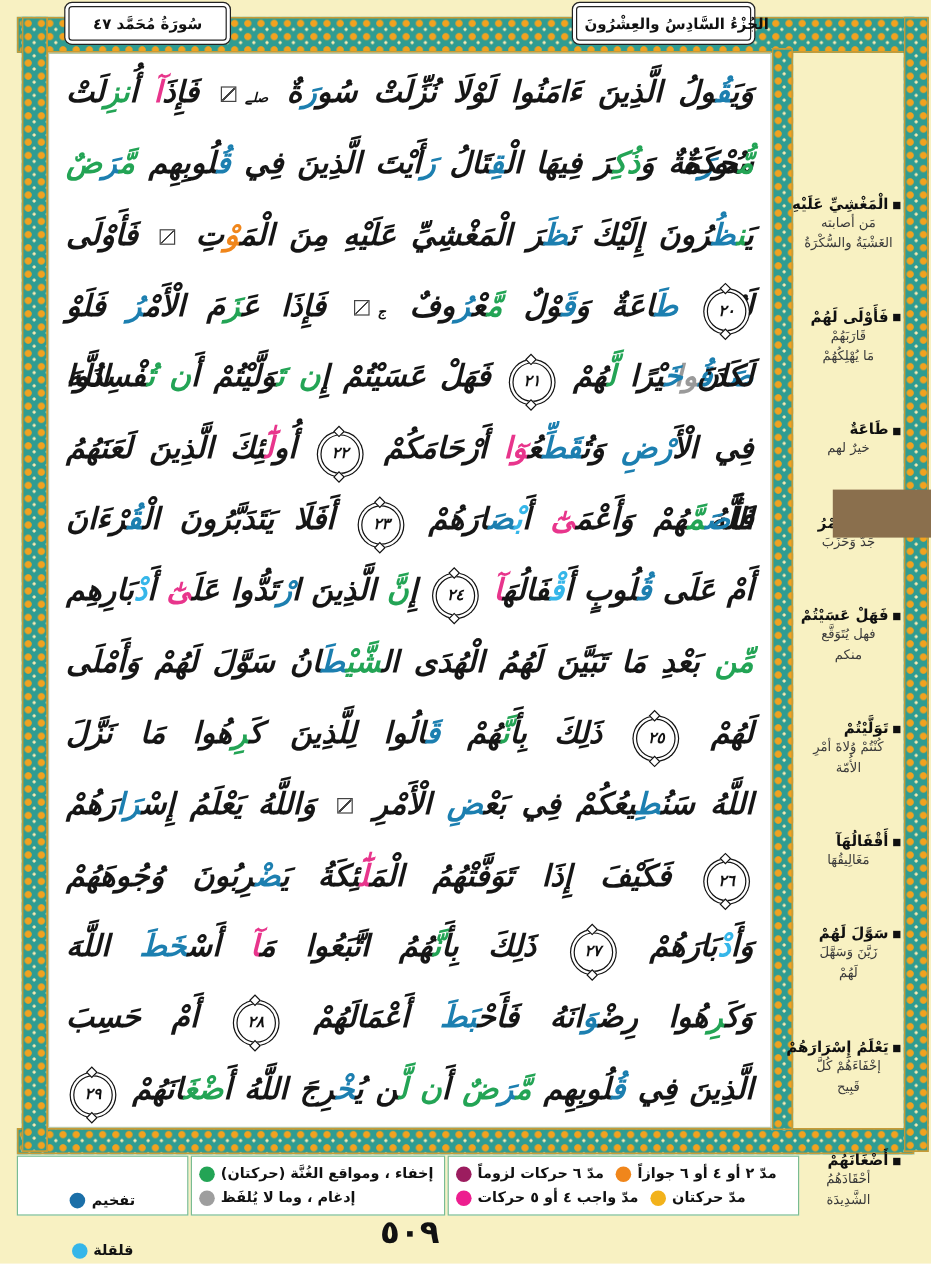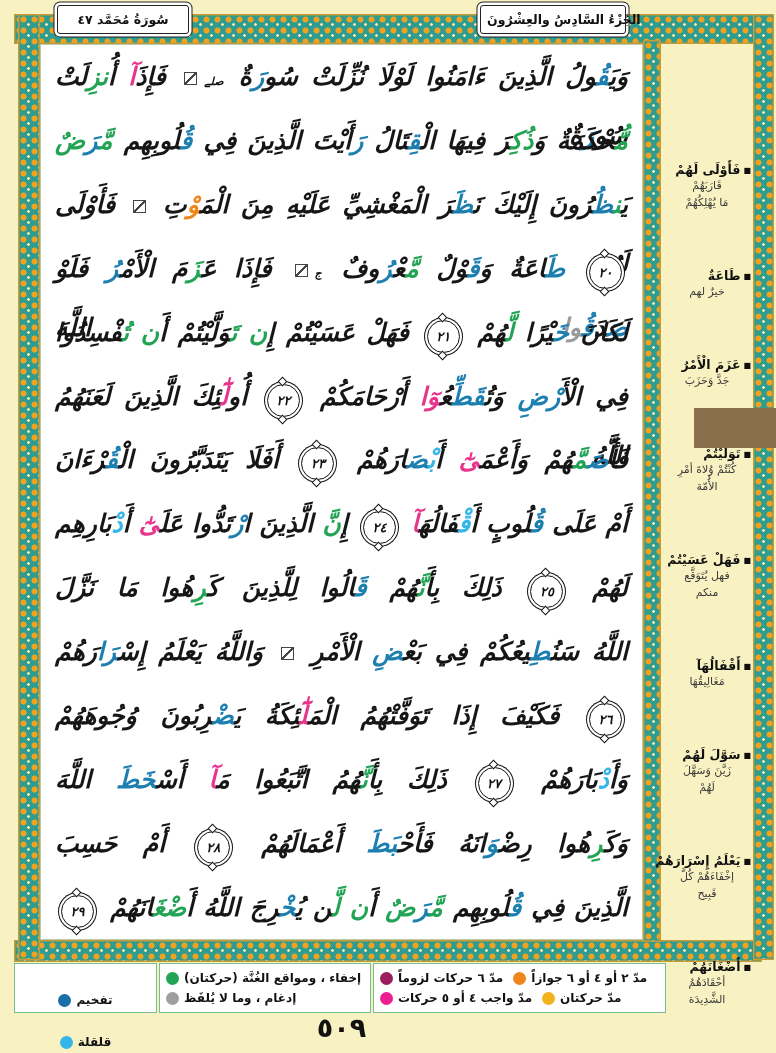--- a/index.html
+++ b/index.html
@@ -132,53 +132,59 @@
 
 <div class="text-area" id="text-area">
     <div class="qline"><span style="color: rgb(22, 22, 22);">وَيَ</span><span style="color: rgb(28, 127, 176);">قُ</span><span style="color: rgb(22, 22, 22);">ولُ الَّذِينَ ءَامَنُوا لَوْلَا نُزِّلَتْ سُو</span><span style="color: rgb(28, 127, 176);">رَ</span><span style="color: rgb(22, 22, 22);">ةٌ </span><span class="pause-mark">صلے</span><span class="ruku-mark"></span><span style="color: rgb(22, 22, 22);"> فَإِذَ</span><span style="color: rgb(232, 53, 140);">آ</span><span style="color: rgb(22, 22, 22);"> أُ</span><span style="color: rgb(35, 164, 85);">نزِ</span><span style="color: rgb(22, 22, 22);">لَتْ سُو</span><span style="color: rgb(28, 127, 176);">رَ</span><span style="color: rgb(22, 22, 22);">ةٌ</span></div>
     <div class="qline"><span style="color: rgb(35, 164, 85);">مُّ</span><span style="color: rgb(22, 22, 22);">حْكَمَةٌ وَ</span><span style="color: rgb(35, 164, 85);">ذُكِ</span><span style="color: rgb(22, 22, 22);">رَ فِيهَا الْ</span><span style="color: rgb(28, 127, 176);">قِ</span><span style="color: rgb(22, 22, 22);">تَالُ </span><span style="color: rgb(28, 127, 176);">رَ</span><span style="color: rgb(22, 22, 22);">أَيْتَ الَّذِينَ فِي </span><span style="color: rgb(28, 127, 176);">قُ</span><span style="color: rgb(22, 22, 22);">لُوبِهِم </span><span style="color: rgb(35, 164, 85);">مَّ</span><span style="color: rgb(28, 127, 176);">رَ</span><span style="color: rgb(35, 164, 85);">ضٌ</span></div>
     <div class="qline"><span style="color: rgb(22, 22, 22);">يَ</span><span style="color: rgb(35, 164, 85);">ن</span><span style="color: rgb(28, 127, 176);">ظُ</span><span style="color: rgb(22, 22, 22);">رُونَ إِلَيْكَ نَ</span><span style="color: rgb(28, 127, 176);">ظَ</span><span style="color: rgb(22, 22, 22);">رَ الْمَغْشِيِّ عَلَيْهِ مِنَ الْمَ</span><span style="color: rgb(240, 134, 27);">وْ</span><span style="color: rgb(22, 22, 22);">تِ </span><span class="ruku-mark"></span><span style="color: rgb(22, 22, 22);"> فَأَوْلَى لَهُمْ</span></div>
     <div class="qline"><span class="med">٢٠</span><span style="color: rgb(22, 22, 22);"> </span><span style="color: rgb(28, 127, 176);">طَ</span><span style="color: rgb(22, 22, 22);">اعَةٌ وَ</span><span style="color: rgb(28, 127, 176);">قَ</span><span style="color: rgb(22, 22, 22);">وْلٌ </span><span style="color: rgb(35, 164, 85);">مَّ</span><span style="color: rgb(22, 22, 22);">عْ</span><span style="color: rgb(28, 127, 176);">رُ</span><span style="color: rgb(22, 22, 22);">وفٌ </span><span class="pause-mark">ج</span><span class="ruku-mark"></span><span style="color: rgb(22, 22, 22);"> فَإِذَا عَ</span><span style="color: rgb(35, 164, 85);">زَ</span><span style="color: rgb(22, 22, 22);">مَ الْأَمْ</span><span style="color: rgb(28, 127, 176);">رُ</span><span style="color: rgb(22, 22, 22);"> فَلَوْ </span><span style="color: rgb(28, 127, 176);">صَ</span><span style="color: rgb(22, 22, 22);">دَ</span><span style="color: rgb(28, 127, 176);">قُ</span><span style="color: rgb(154, 154, 154);">وا</span><span style="color: rgb(22, 22, 22);"> اللَّهَ</span></div>
     <div class="qline"><span style="color: rgb(22, 22, 22);">لَكَانَ </span><span style="color: rgb(28, 127, 176);">خَ</span><span style="color: rgb(22, 22, 22);">يْرًا </span><span style="color: rgb(35, 164, 85);">لَّ</span><span style="color: rgb(22, 22, 22);">هُمْ </span><span class="med">٢١</span><span style="color: rgb(22, 22, 22);"> فَهَلْ عَسَيْتُمْ إِ</span><span style="color: rgb(35, 164, 85);">ن تَ</span><span style="color: rgb(22, 22, 22);">وَلَّيْتُمْ أَ</span><span style="color: rgb(35, 164, 85);">ن تُ</span><span style="color: rgb(22, 22, 22);">فْسِدُوا</span></div>
     <div class="qline"><span style="color: rgb(22, 22, 22);">فِي الْأَ</span><span style="color: rgb(28, 127, 176);">رْضِ</span><span style="color: rgb(22, 22, 22);"> وَتُ</span><span style="color: rgb(28, 127, 176);">قَطِّ</span><span style="color: rgb(22, 22, 22);">عُ</span><span style="color: rgb(232, 53, 140);">وٓا</span><span style="color: rgb(22, 22, 22);"> أَرْحَامَكُمْ </span><span class="med">٢٢</span><span style="color: rgb(22, 22, 22);"> أُو</span><span style="color: rgb(232, 53, 140);">لَٰٓ</span><span style="color: rgb(22, 22, 22);">ئِكَ الَّذِينَ لَعَنَهُمُ اللَّهُ</span></div>
     <div class="qline"><span style="color: rgb(22, 22, 22);">فَأَ</span><span style="color: rgb(28, 127, 176);">صَ</span><span style="color: rgb(35, 164, 85);">مَّ</span><span style="color: rgb(22, 22, 22);">هُمْ وَأَعْمَ</span><span style="color: rgb(232, 53, 140);">ىٰٓ</span><span style="color: rgb(22, 22, 22);"> أَ</span><span style="color: rgb(53, 182, 233);">بْ</span><span style="color: rgb(28, 127, 176);">صَ</span><span style="color: rgb(22, 22, 22);">ارَهُمْ </span><span class="med">٢٣</span><span style="color: rgb(22, 22, 22);"> أَفَلَا يَتَدَبَّرُونَ الْ</span><span style="color: rgb(28, 127, 176);">قُ</span><span style="color: rgb(22, 22, 22);">رْءَانَ</span></div>
     <div class="qline"><span style="color: rgb(22, 22, 22);">أَمْ عَلَى </span><span style="color: rgb(28, 127, 176);">قُ</span><span style="color: rgb(22, 22, 22);">لُوبٍ أَ</span><span style="color: rgb(53, 182, 233);">قْ</span><span style="color: rgb(22, 22, 22);">فَالُهَ</span><span style="color: rgb(232, 53, 140);">آ</span><span style="color: rgb(22, 22, 22);"> </span><span class="med">٢٤</span><span style="color: rgb(22, 22, 22);"> إِ</span><span style="color: rgb(35, 164, 85);">نَّ</span><span style="color: rgb(22, 22, 22);"> الَّذِينَ ا</span><span style="color: rgb(28, 127, 176);">رْ</span><span style="color: rgb(22, 22, 22);">تَدُّوا عَلَ</span><span style="color: rgb(232, 53, 140);">ىٰٓ</span><span style="color: rgb(22, 22, 22);"> أَ</span><span style="color: rgb(53, 182, 233);">دْ</span><span style="color: rgb(22, 22, 22);">بَارِهِم</span></div>
+    <div class="qline"><span style="color: rgb(35, 164, 85);">مِّن</span><span style="color: rgb(22, 22, 22);"> بَعْدِ مَا تَبَيَّنَ لَهُمُ الْهُدَى ال</span><span style="color: rgb(35, 164, 85);">شَّيْ</span><span style="color: rgb(28, 127, 176);">طَ</span><span style="color: rgb(22, 22, 22);">انُ سَوَّلَ لَهُمْ وَأَمْلَى</span></div>
     <div class="qline"><span style="color: rgb(22, 22, 22);">لَهُمْ </span><span class="med">٢٥</span><span style="color: rgb(22, 22, 22);"> ذَلِكَ بِأَ</span><span style="color: rgb(35, 164, 85);">نَّ</span><span style="color: rgb(22, 22, 22);">هُمْ </span><span style="color: rgb(28, 127, 176);">قَ</span><span style="color: rgb(22, 22, 22);">الُوا لِلَّذِينَ كَ</span><span style="color: rgb(35, 164, 85);">رِ</span><span style="color: rgb(22, 22, 22);">هُوا مَا نَزَّلَ</span></div>
     <div class="qline"><span style="color: rgb(22, 22, 22);">اللَّهُ سَنُ</span><span style="color: rgb(28, 127, 176);">طِ</span><span style="color: rgb(22, 22, 22);">يعُكُمْ فِي بَعْ</span><span style="color: rgb(28, 127, 176);">ضِ</span><span style="color: rgb(22, 22, 22);"> الْأَمْرِ </span><span class="ruku-mark"></span><span style="color: rgb(22, 22, 22);"> وَاللَّهُ يَعْلَمُ إِسْ</span><span style="color: rgb(28, 127, 176);">رَا</span><span style="color: rgb(22, 22, 22);">رَهُمْ</span></div>
     <div class="qline"><span class="med">٢٦</span><span style="color: rgb(22, 22, 22);"> فَكَيْفَ إِذَا تَوَفَّتْهُمُ الْمَ</span><span style="color: rgb(232, 53, 140);">لَٰٓ</span><span style="color: rgb(22, 22, 22);">ئِكَةُ يَ</span><span style="color: rgb(28, 127, 176);">ضْ</span><span style="color: rgb(22, 22, 22);">رِبُونَ وُجُوهَهُمْ</span></div>
     <div class="qline"><span style="color: rgb(22, 22, 22);">وَأَ</span><span style="color: rgb(53, 182, 233);">دْ</span><span style="color: rgb(22, 22, 22);">بَارَهُمْ </span><span class="med">٢٧</span><span style="color: rgb(22, 22, 22);"> ذَلِكَ بِأَ</span><span style="color: rgb(35, 164, 85);">نَّ</span><span style="color: rgb(22, 22, 22);">هُمُ اتَّبَعُوا مَ</span><span style="color: rgb(232, 53, 140);">آ</span><span style="color: rgb(22, 22, 22);"> أَسْ</span><span style="color: rgb(28, 127, 176);">خَطَ</span><span style="color: rgb(22, 22, 22);"> اللَّهَ</span></div>
     <div class="qline"><span style="color: rgb(22, 22, 22);">وَكَ</span><span style="color: rgb(35, 164, 85);">رِ</span><span style="color: rgb(22, 22, 22);">هُوا رِضْ</span><span style="color: rgb(28, 127, 176);">وَ</span><span style="color: rgb(22, 22, 22);">انَهُ فَأَحْ</span><span style="color: rgb(28, 127, 176);">بَطَ</span><span style="color: rgb(22, 22, 22);"> أَعْمَالَهُمْ </span><span class="med">٢٨</span><span style="color: rgb(22, 22, 22);"> أَمْ حَسِبَ</span></div>
     <div class="qline"><span style="color: rgb(22, 22, 22);">الَّذِينَ فِي </span><span style="color: rgb(28, 127, 176);">قُ</span><span style="color: rgb(22, 22, 22);">لُوبِهِم </span><span style="color: rgb(35, 164, 85);">مَّ</span><span style="color: rgb(28, 127, 176);">رَ</span><span style="color: rgb(35, 164, 85);">ضٌ</span><span style="color: rgb(22, 22, 22);"> أَ</span><span style="color: rgb(35, 164, 85);">ن لَّ</span><span style="color: rgb(22, 22, 22);">ن يُ</span><span style="color: rgb(28, 127, 176);">خْ</span><span style="color: rgb(22, 22, 22);">رِجَ اللَّهُ أَ</span><span style="color: rgb(35, 164, 85);">ضْغَ</span><span style="color: rgb(22, 22, 22);">انَهُمْ </span><span class="med">٢٩</span></div>
   </div>
 
 <div class="margin-notes" id="margin-notes">
     <div class="note">
+      <div class="note-head"><span class="note-bullet">■</span>الْمَغْشِيِّ عَلَيْهِ</div>
+      <div class="note-meaning">مَن أصابته</div>
+      <div class="note-meaning">الغَشْيَةُ والسُّكْرَةُ</div>
+    </div>
+    <div class="note">
       <div class="note-head"><span class="note-bullet">■</span>فَأَوْلَى لَهُمْ</div>
       <div class="note-meaning">قَارَبَهُمْ</div>
       <div class="note-meaning">مَا يُهْلِكُهُمْ</div>
     </div>
     <div class="note">
       <div class="note-head"><span class="note-bullet">■</span>طَاعَةٌ</div>
       <div class="note-meaning">خيرٌ لهم</div>
     </div>
     <div class="note">
       <div class="note-head"><span class="note-bullet">■</span>عَزَمَ الْأَمْرُ</div>
       <div class="note-meaning">جَدَّ وَحَزَبَ</div>
     </div>
     <div class="note">
+      <div class="note-head"><span class="note-bullet">■</span>فَهَلْ عَسَيْتُمْ</div>
+      <div class="note-meaning">فهل يُتَوَقَّع</div>
+      <div class="note-meaning">منكم</div>
+    </div>
+    <div class="note">
       <div class="note-head"><span class="note-bullet">■</span>تَوَلَّيْتُمْ</div>
       <div class="note-meaning">كُنْتُمْ وُلاةَ أمْرِ</div>
       <div class="note-meaning">الأُمّة</div>
     </div>
     <div class="note">
-      <div class="note-head"><span class="note-bullet">■</span>فَهَلْ عَسَيْتُمْ</div>
-      <div class="note-meaning">فهل يُتَوَقَّع</div>
-      <div class="note-meaning">منكم</div>
-    </div>
-    <div class="note">
       <div class="note-head"><span class="note-bullet">■</span>أَقْفَالُهَآ</div>
       <div class="note-meaning">مَغَالِيقُهَا</div>
     </div>
     <div class="note">
       <div class="note-head"><span class="note-bullet">■</span>سَوَّلَ لَهُمْ</div>
       <div class="note-meaning">زَيَّنَ وَسَهَّلَ</div>
       <div class="note-meaning">لَهُمْ</div>
     </div>
     <div class="note">
       <div class="note-head"><span class="note-bullet">■</span>يَعْلَمُ إِسْرَارَهُمْ</div>

